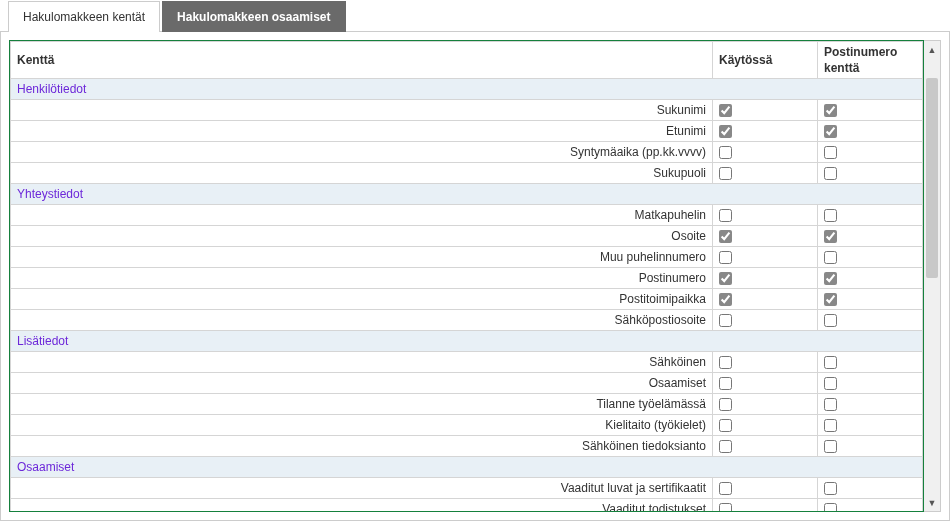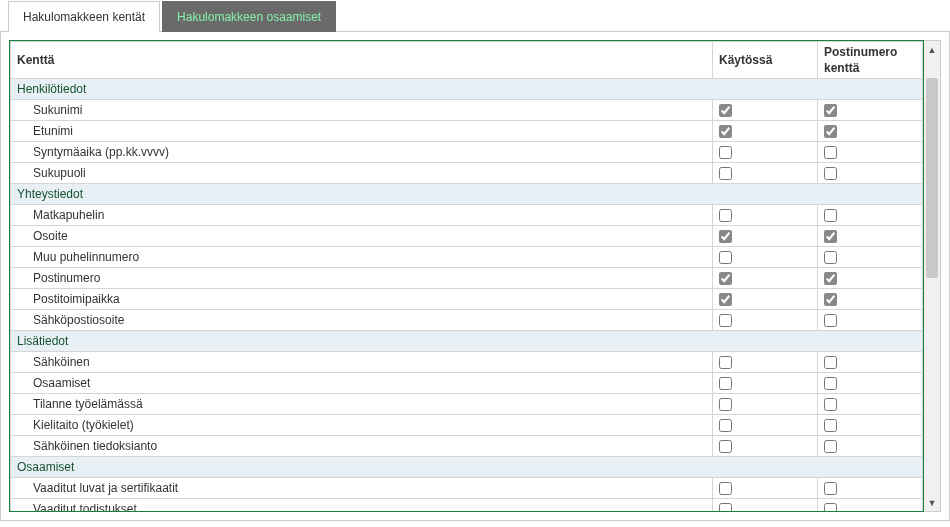--- a/index.html
+++ b/index.html
@@ -28,22 +28,23 @@
     position: relative;
     top: 1px;
   }
   .tab.active {
     background: #fff;
     color: #333;
     z-index: 2;
   }
   .tab.inactive {
     background: #6a6a6a;
-    color: #86efac;
+    color: #ffffff;
     border-color: #6a6a6a;
+    font-weight: bold;
   }
   .panel {
     border: 1px solid #ccc;
     margin: 0 0 0 0;
     padding: 8px;
     height: 490px;
   }
   .scroll-wrap {
     display: flex;
     height: 100%;
@@ -68,25 +69,26 @@
   }
   th {
     background: #fff;
     font-weight: bold;
     font-size: 12px;
   }
   .col-field { width: auto; }
   .col-check { width: 105px; }
   .group-row td {
     background: #e8f0f6;
-    color: #14532d;
+    color: #6d28d9;
     font-weight: normal;
   }
   .field-row td.field-cell {
     padding-left: 22px;
+    text-align: right;
   }
   .check-cell {
     text-align: left;
     padding-left: 6px;
   }
   input[type="checkbox"] {
     width: 13px;
     height: 13px;
     accent-color: #888;
     vertical-align: middle;

